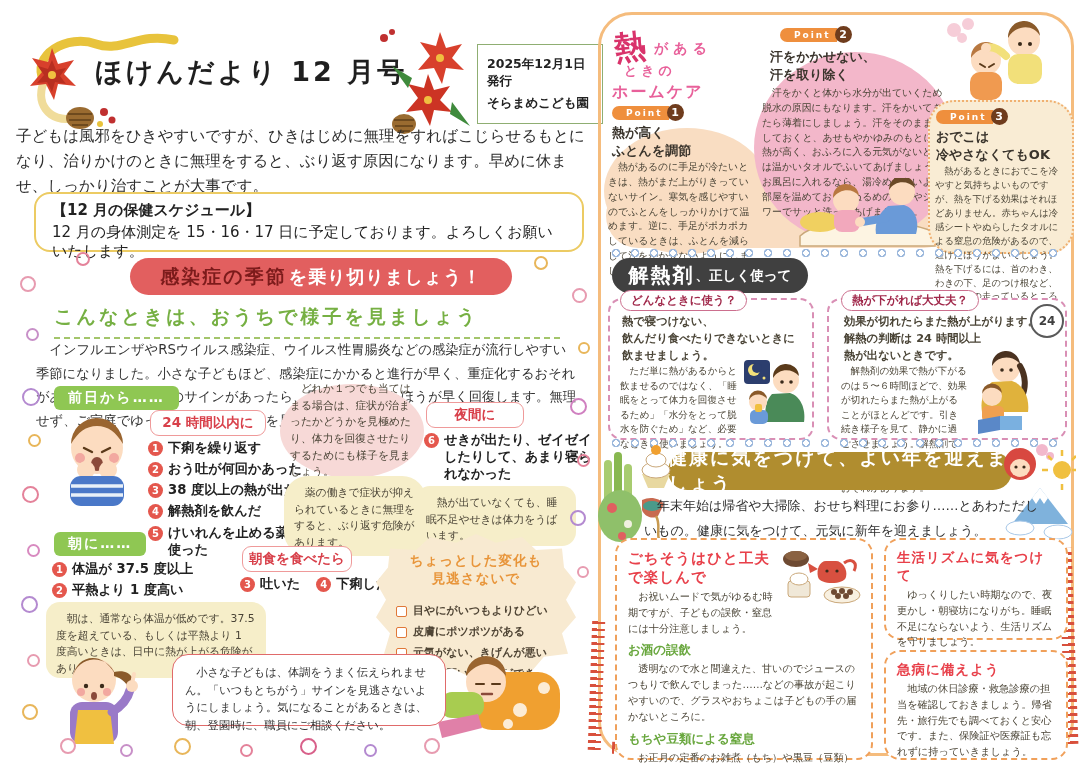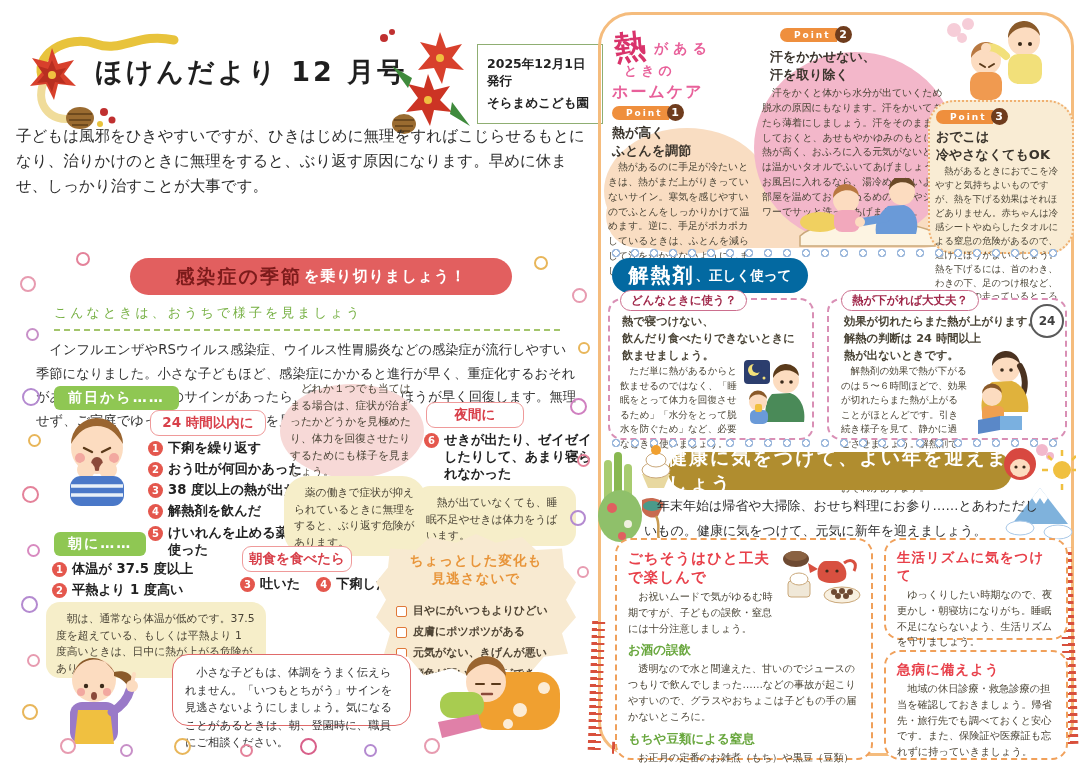--- a/index.html
+++ b/index.html
@@ -9,22 +9,22 @@
   
   .main-title{font-size:27px;font-weight:bold;color:#1f1f1f;letter-spacing:3px;}
   .datebox{border:1.5px solid #8fae72;background:#fff;display:flex;flex-direction:column;justify-content:space-between;padding:11px 9px;box-sizing:border-box;}
   .datebox div{font-size:12.5px;font-weight:bold;color:#222;}
   .intro{font-size:15.5px;line-height:1.62;color:#2e2e2e;}
   .schedulebox{border:2px solid #eccb63;border-radius:16px;background:#fff;box-sizing:border-box;padding:7px 16px;}
   .schedulebox .h{font-size:15px;font-weight:bold;color:#222;}
   .schedulebox .t{font-size:15px;color:#222;margin-top:3px;}
   .badge-red{background:#e25f5f;border-radius:20px;display:flex;align-items:center;justify-content:center;gap:2px;}
   .badge-red .m{font-size:19px;font-weight:bold;color:#7c1b1b;letter-spacing:2px;}
-  .badge-red .r{font-size:15px;font-weight:bold;color:#fff;letter-spacing:1px;}
-  .subhead-green{font-size:13px;font-weight:normal;color:#76b043;letter-spacing:3px;border-bottom:2px dashed #a3c56b;padding-bottom:7px;}
+  .badge-red .r{font-size:18px;font-weight:bold;color:#fff;letter-spacing:1px;}
+  .subhead-green{font-size:19px;font-weight:bold;color:#76b043;letter-spacing:3px;border-bottom:2px dashed #a3c56b;padding-bottom:7px;}
   .lead{font-size:13.3px;line-height:1.78;color:#333;}
   .pill-green{background:#8fc753;color:#fff;font-size:14px;font-weight:bold;letter-spacing:2px;border-radius:6px;padding:3px 14px;display:inline-block;}
   .lbl-outline{background:#fff;border:1.6px solid #ef9a9a;border-radius:9px;color:#d8404a;font-size:13.5px;font-weight:bold;text-align:center;padding:3px 0;}
   .itm{display:flex;gap:5px;align-items:flex-start;font-size:13.2px;font-weight:bold;color:#222;line-height:1.3;}
   .itm .n{width:15px;height:15px;border-radius:50%;background:#e4574d;color:#fff;font-size:10px;font-weight:bold;display:flex;align-items:center;justify-content:center;flex:none;margin-top:2px;}
   .ilist{display:flex;flex-direction:column;gap:4px;}
   .bub{box-sizing:border-box;font-size:10.8px;line-height:1.55;color:#4a4436;padding:9px 10px;}
   .bub-pink{background:#f7d9d7;border-radius:50%;display:flex;align-items:center;}
   .bub-cream{background:#f6eec9;border-radius:14px;}
   .bub-lime{background:#eef0c4;border-radius:14px;}
@@ -36,21 +36,21 @@
   .dd{position:absolute;border-radius:50%;}
   
   .rp-border{border:3px solid #f5bc7d;border-radius:34px;box-sizing:border-box;}
   .fever-title{color:#e8609a;font-weight:bold;}
   .big-netsu{font-size:32px;font-weight:bold;color:#d9336b;transform:rotate(-6deg);display:inline-block;}
   .pt-badge{display:flex;align-items:center;}
   .pt-badge .pl{background:#ef8f3d;color:#fff;font-size:9px;font-weight:bold;letter-spacing:2px;border-radius:8px 0 0 8px;padding:2px 6px 2px 14px;}
   .pt-badge .pn{width:17px;height:17px;border-radius:50%;background:#6f3c1d;color:#fff;font-size:11px;font-weight:bold;display:flex;align-items:center;justify-content:center;margin-left:-2px;}
   .pt-head{font-size:13px;font-weight:bold;color:#3a342c;line-height:1.35;}
   .pt-body{font-size:9.9px;line-height:1.5;color:#4a4436;}
-  .kaibadge{background:#0369a1;border-radius:18px;color:#fff;display:flex;align-items:center;justify-content:center;gap:1px;}
+  .kaibadge{background:#404040;border-radius:18px;color:#fff;display:flex;align-items:center;justify-content:center;gap:1px;}
   .kaibadge .m{font-size:20px;font-weight:bold;letter-spacing:2px;}
   .kaibadge .r{font-size:13.5px;font-weight:bold;}
   .dashbox{border:2px dashed #d98fb5;border-radius:14px;background:#fff;box-sizing:border-box;}
   .qlbl{background:#fff;border:1.6px solid #cc6f8e;border-radius:12px;color:#a0284a;font-size:11.5px;font-weight:bold;padding:2px 10px;display:inline-block;}
   .qlead{font-size:11.3px;font-weight:bold;color:#4a4436;line-height:1.5;}
   .qbody{font-size:9.6px;line-height:1.52;color:#4a4436;}
   .clock{width:30px;height:30px;border-radius:50%;background:#fff;border:2px solid #5a5a5a;display:flex;align-items:center;justify-content:center;font-size:12px;font-weight:bold;color:#404040;}
   .goldbadge{background:#b08d2f;border-radius:19px;color:#fff;font-size:19px;font-weight:bold;letter-spacing:2px;display:flex;align-items:center;justify-content:center;}
   .nylead{font-size:13px;line-height:1.9;color:#2e2e2e;}
   .orangebox{border:2px dashed #f0a05a;border-radius:16px;background:#fff;box-sizing:border-box;padding:9px 11px;}
@@ -94,20 +94,24 @@
       <circle cx="14" cy="4" r="3" fill="#c03030"></circle>
   </svg>
 
   <div class="abs datebox" style="left:477px;top:44px;width:126px;height:80px">
     <div>2025年12月1日発行</div>
     <div>そらまめこども園</div>
   </div>
 
   <div class="abs intro" style="left:16px;top:124px;width:574px">子どもは風邪をひきやすいですが、ひきはじめに無理をすればこじらせるもとになり、治りかけのときに無理をすると、ぶり返す原因になります。早めに休ませ、しっかり治すことが大事です。</div>
 
+  <div class="abs schedulebox" style="left:34px;top:192px;width:550px;height:60px">
+    <div class="h">【12 月の保健スケジュール】</div>
+    <div class="t">12 月の身体測定を 15・16・17 日に予定しております。よろしくお願いいたします。</div>
+  </div>
 
   <div class="abs" style="left:24px;top:258px;width:562px;height:502px">
 
     <div class="abs badge-red" style="left:106px;top:0px;width:382px;height:37px">
       <span class="m">感染症の季節</span>
       <span class="r">を乗り切りましょう！</span>
     </div>
 
     <div class="abs subhead-green" style="left:30px;top:46px;width:506px">こんなときは、おうちで様子を見ましょう</div>
 
@@ -236,21 +240,21 @@
       <circle cx="33" cy="42" r="4" fill="#f2a8a0"></circle>
         <circle cx="59" cy="42" r="4" fill="#f2a8a0"></circle>
       <ellipse cx="46" cy="46" rx="3" ry="4" fill="#8a4a3a"></ellipse>
       <rect x="22" y="52" width="48" height="42" rx="12" fill="#9a7ac8"></rect>
       <path d="M30 60 L62 60 L66 94 L26 94 Z" fill="#f0c040"></path>
       <path d="M64 62 C 74 56, 80 48, 82 40" stroke="#9a7ac8" stroke-width="9" stroke-linecap="round" fill="none"></path>
       <circle cx="84" cy="36" r="6" fill="#fcdcc0"></circle>
       <path d="M84 34 L86 24" stroke="#fcdcc0" stroke-width="4" stroke-linecap="round"></path>
     </svg>
 
-    <div class="abs consult" style="left:148px;top:396px;width:239px;height:72px">　小さな子どもは、体調をうまく伝えられません。「いつもとちがう」サインを見逃さないようにしましょう。気になることがあるときは、朝、登園時に、職員にご相談ください。</div>
+    <div class="abs consult" style="left:148px;top:396px;width:274px;height:72px">　小さな子どもは、体調をうまく伝えられません。「いつもとちがう」サインを見逃さないようにしましょう。気になることがあるときは、朝、登園時に、職員にご相談ください。</div>
 
     <span class="dd" style="left:-4px;top:18px;width:12px;height:12px;border:2px solid #e79bb0"></span>
     <span class="dd" style="left:2px;top:70px;width:9px;height:9px;border:2px solid #c890c8"></span>
     <span class="dd" style="left:-2px;top:130px;width:14px;height:14px;border:2px solid #b48ad0"></span>
     <span class="dd" style="left:4px;top:176px;width:9px;height:9px;border:2px solid #e8b65a"></span>
     <span class="dd" style="left:-2px;top:228px;width:13px;height:13px;border:2px solid #e4829a"></span>
     <span class="dd" style="left:3px;top:286px;width:9px;height:9px;border:2px solid #d88ac0"></span>
     <span class="dd" style="left:-3px;top:338px;width:13px;height:13px;border:2px solid #b48ad0"></span>
     <span class="dd" style="left:3px;top:396px;width:9px;height:9px;border:2px solid #e79bb0"></span>
     <span class="dd" style="left:-2px;top:446px;width:12px;height:12px;border:2px solid #e8b65a"></span>

